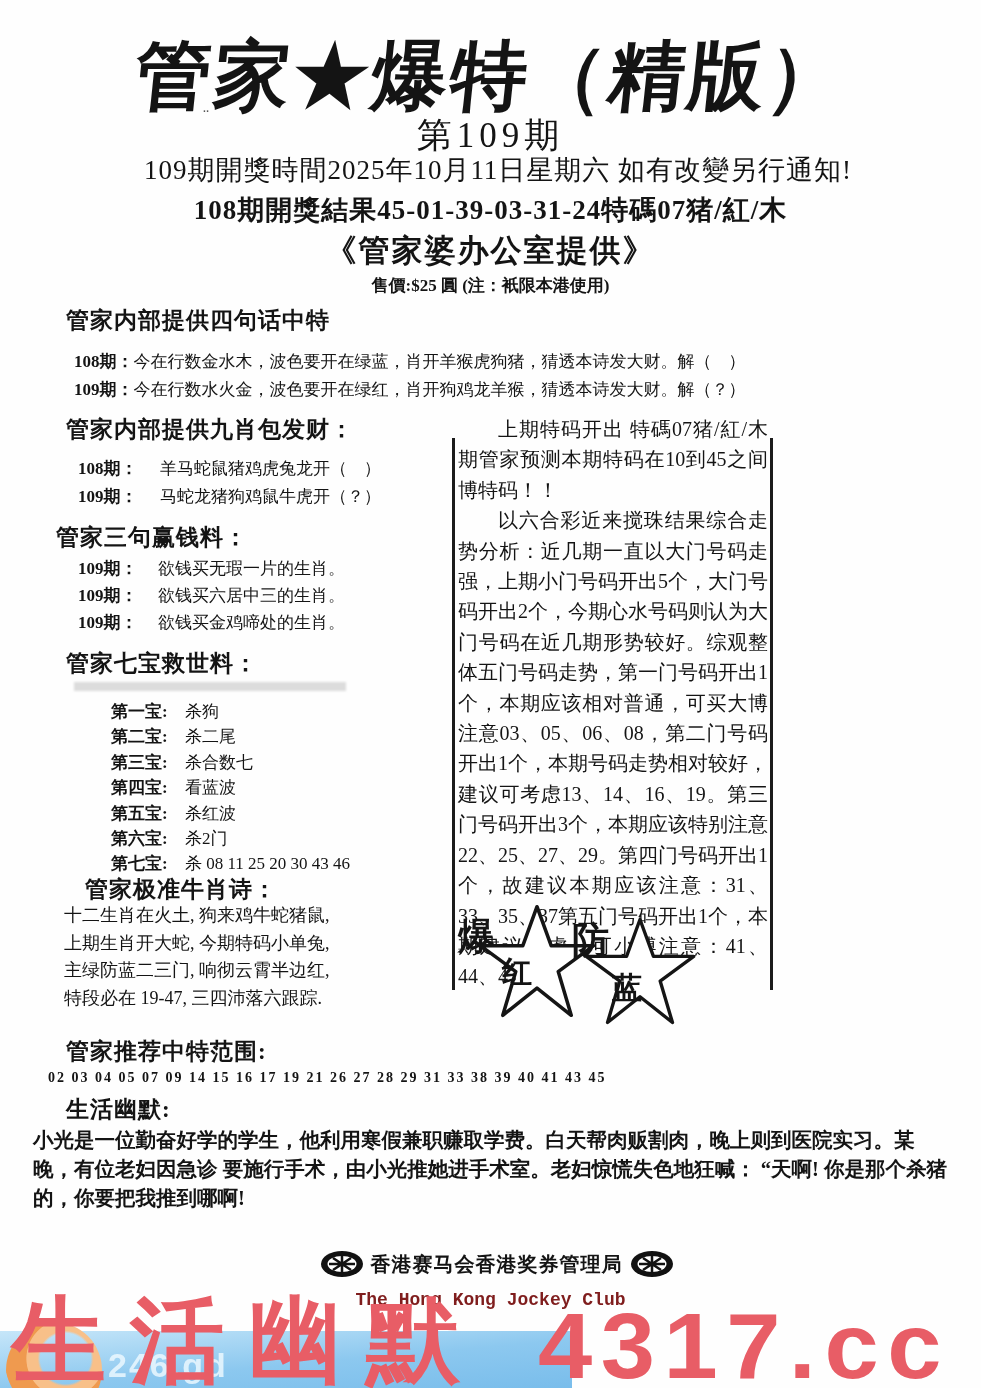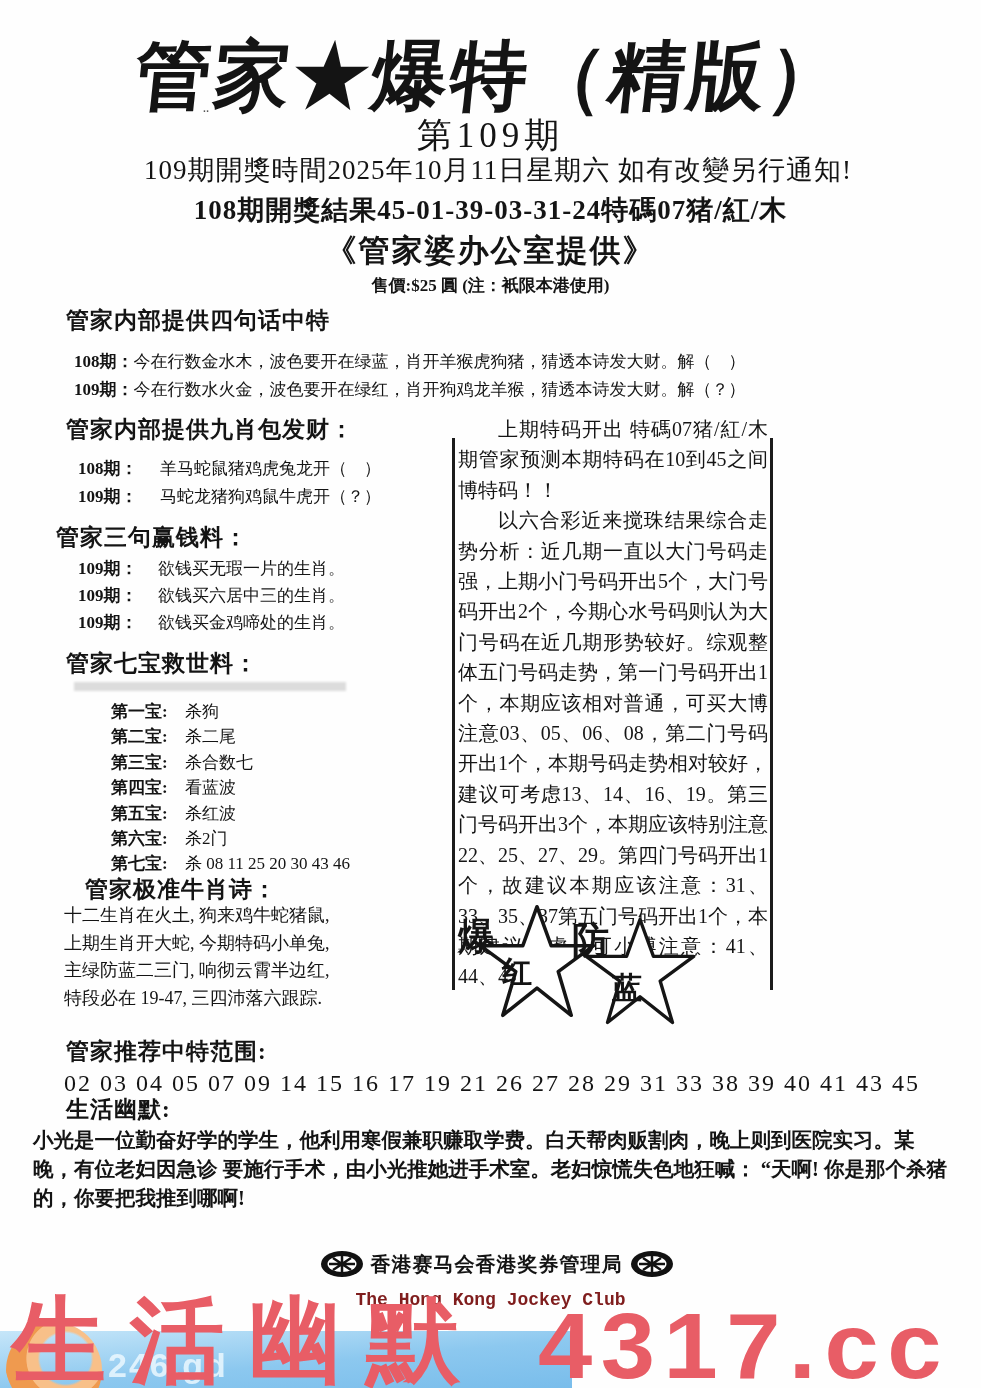--- a/index.html
+++ b/index.html
@@ -52,21 +52,21 @@
   .burst-char { left:458px; top:912px; font-size:37px; font-weight:700; }
   .guard-char { left:572px; top:916px; font-size:37px; font-weight:700; }
   .star-box { width:122px; height:118px; }
   .star1 { left:476px; top:902px; }
   .star2 { left:584px; top:912px; width:112px; height:118px; }
   .star-box .star-text { position:absolute; font-size:30px; font-weight:700; }
   .star1 .star-text { left:26px; top:50px; }
   .star2 .star-text { left:28px; top:56px; }
 
   .h-range { left:66px; top:1036px; }
-  .range-nums { left:64px; top:1070px; font-size:24px; font-weight:400;
+  .range-nums { left:48px; top:1070px; font-size:14px; font-weight:700;
     letter-spacing:2px; white-space:nowrap; }
 
   .h-humor { left:66px; top:1094px; }
   .joke { left:33px; top:1126px; width:916px; font-size:20.5px; font-weight:700;
     line-height:29px; }
 
   .footer-org { top:1248px; display:flex; justify-content:center; align-items:center;
     gap:6px; left:12px; right:0; }
   .footer-org .org-cn { font-size:20px; font-weight:700; letter-spacing:1px; }
   .footer-en { top:1290px; font-size:18px; font-weight:700;

